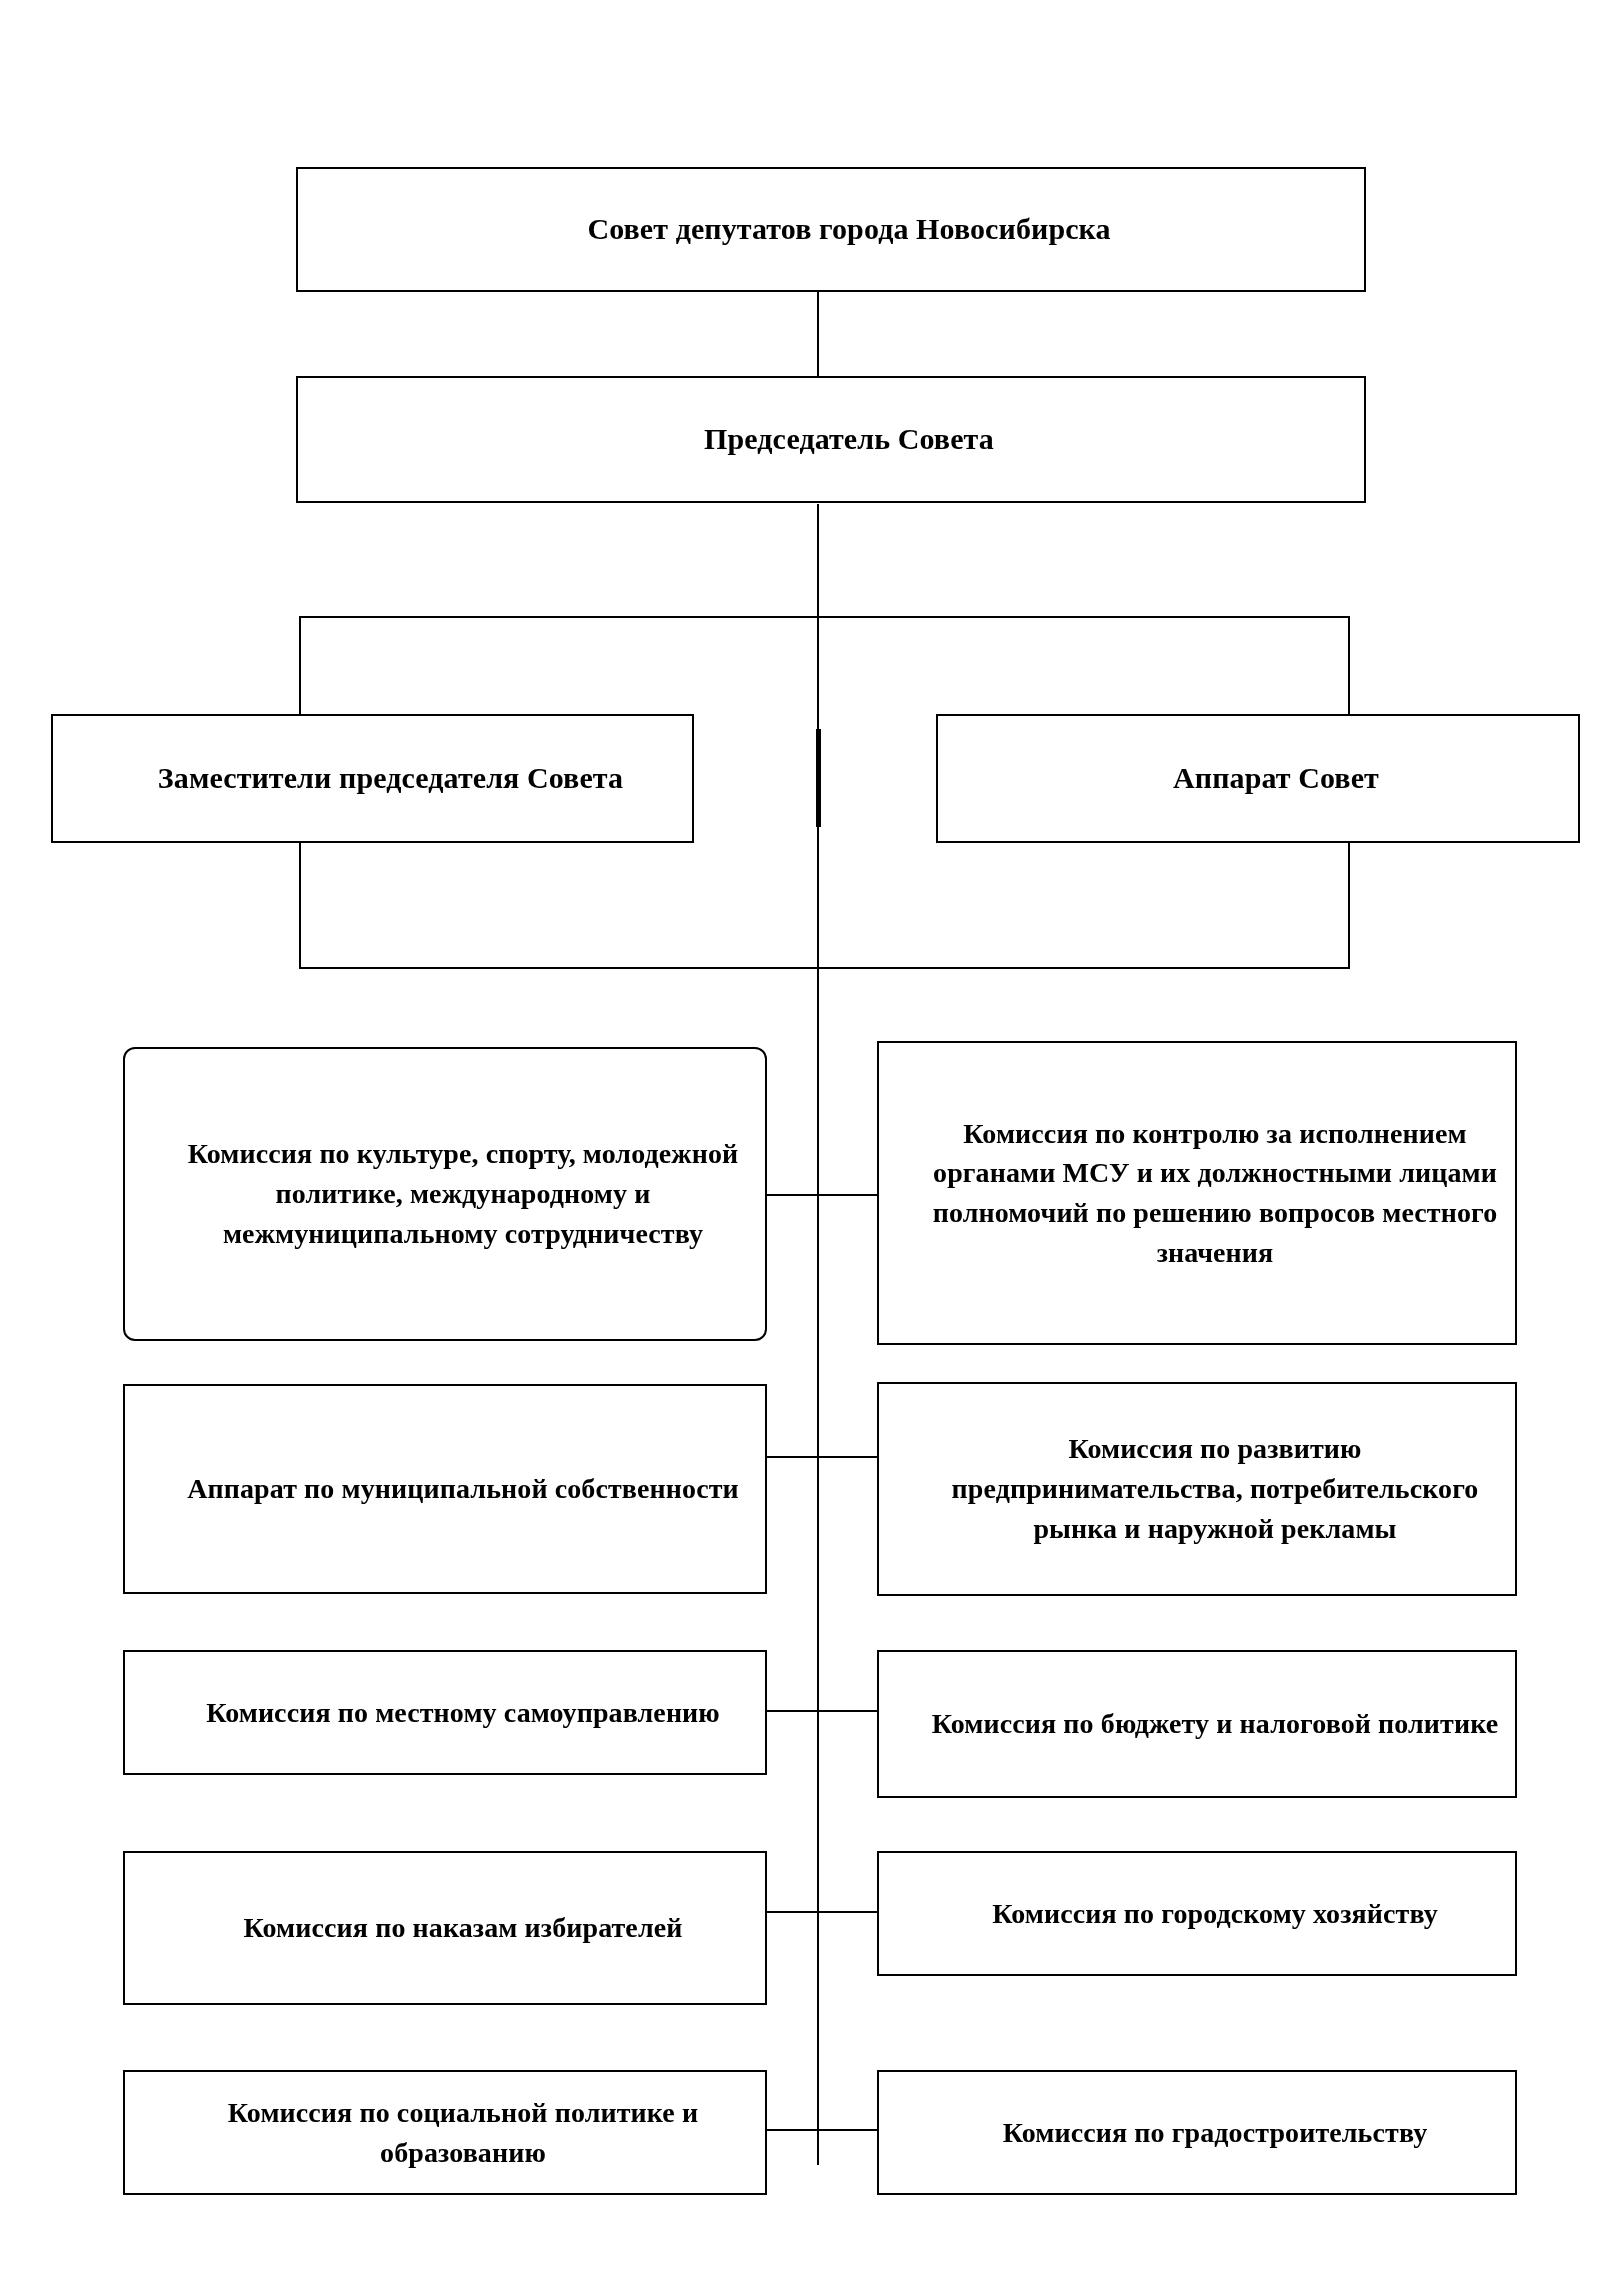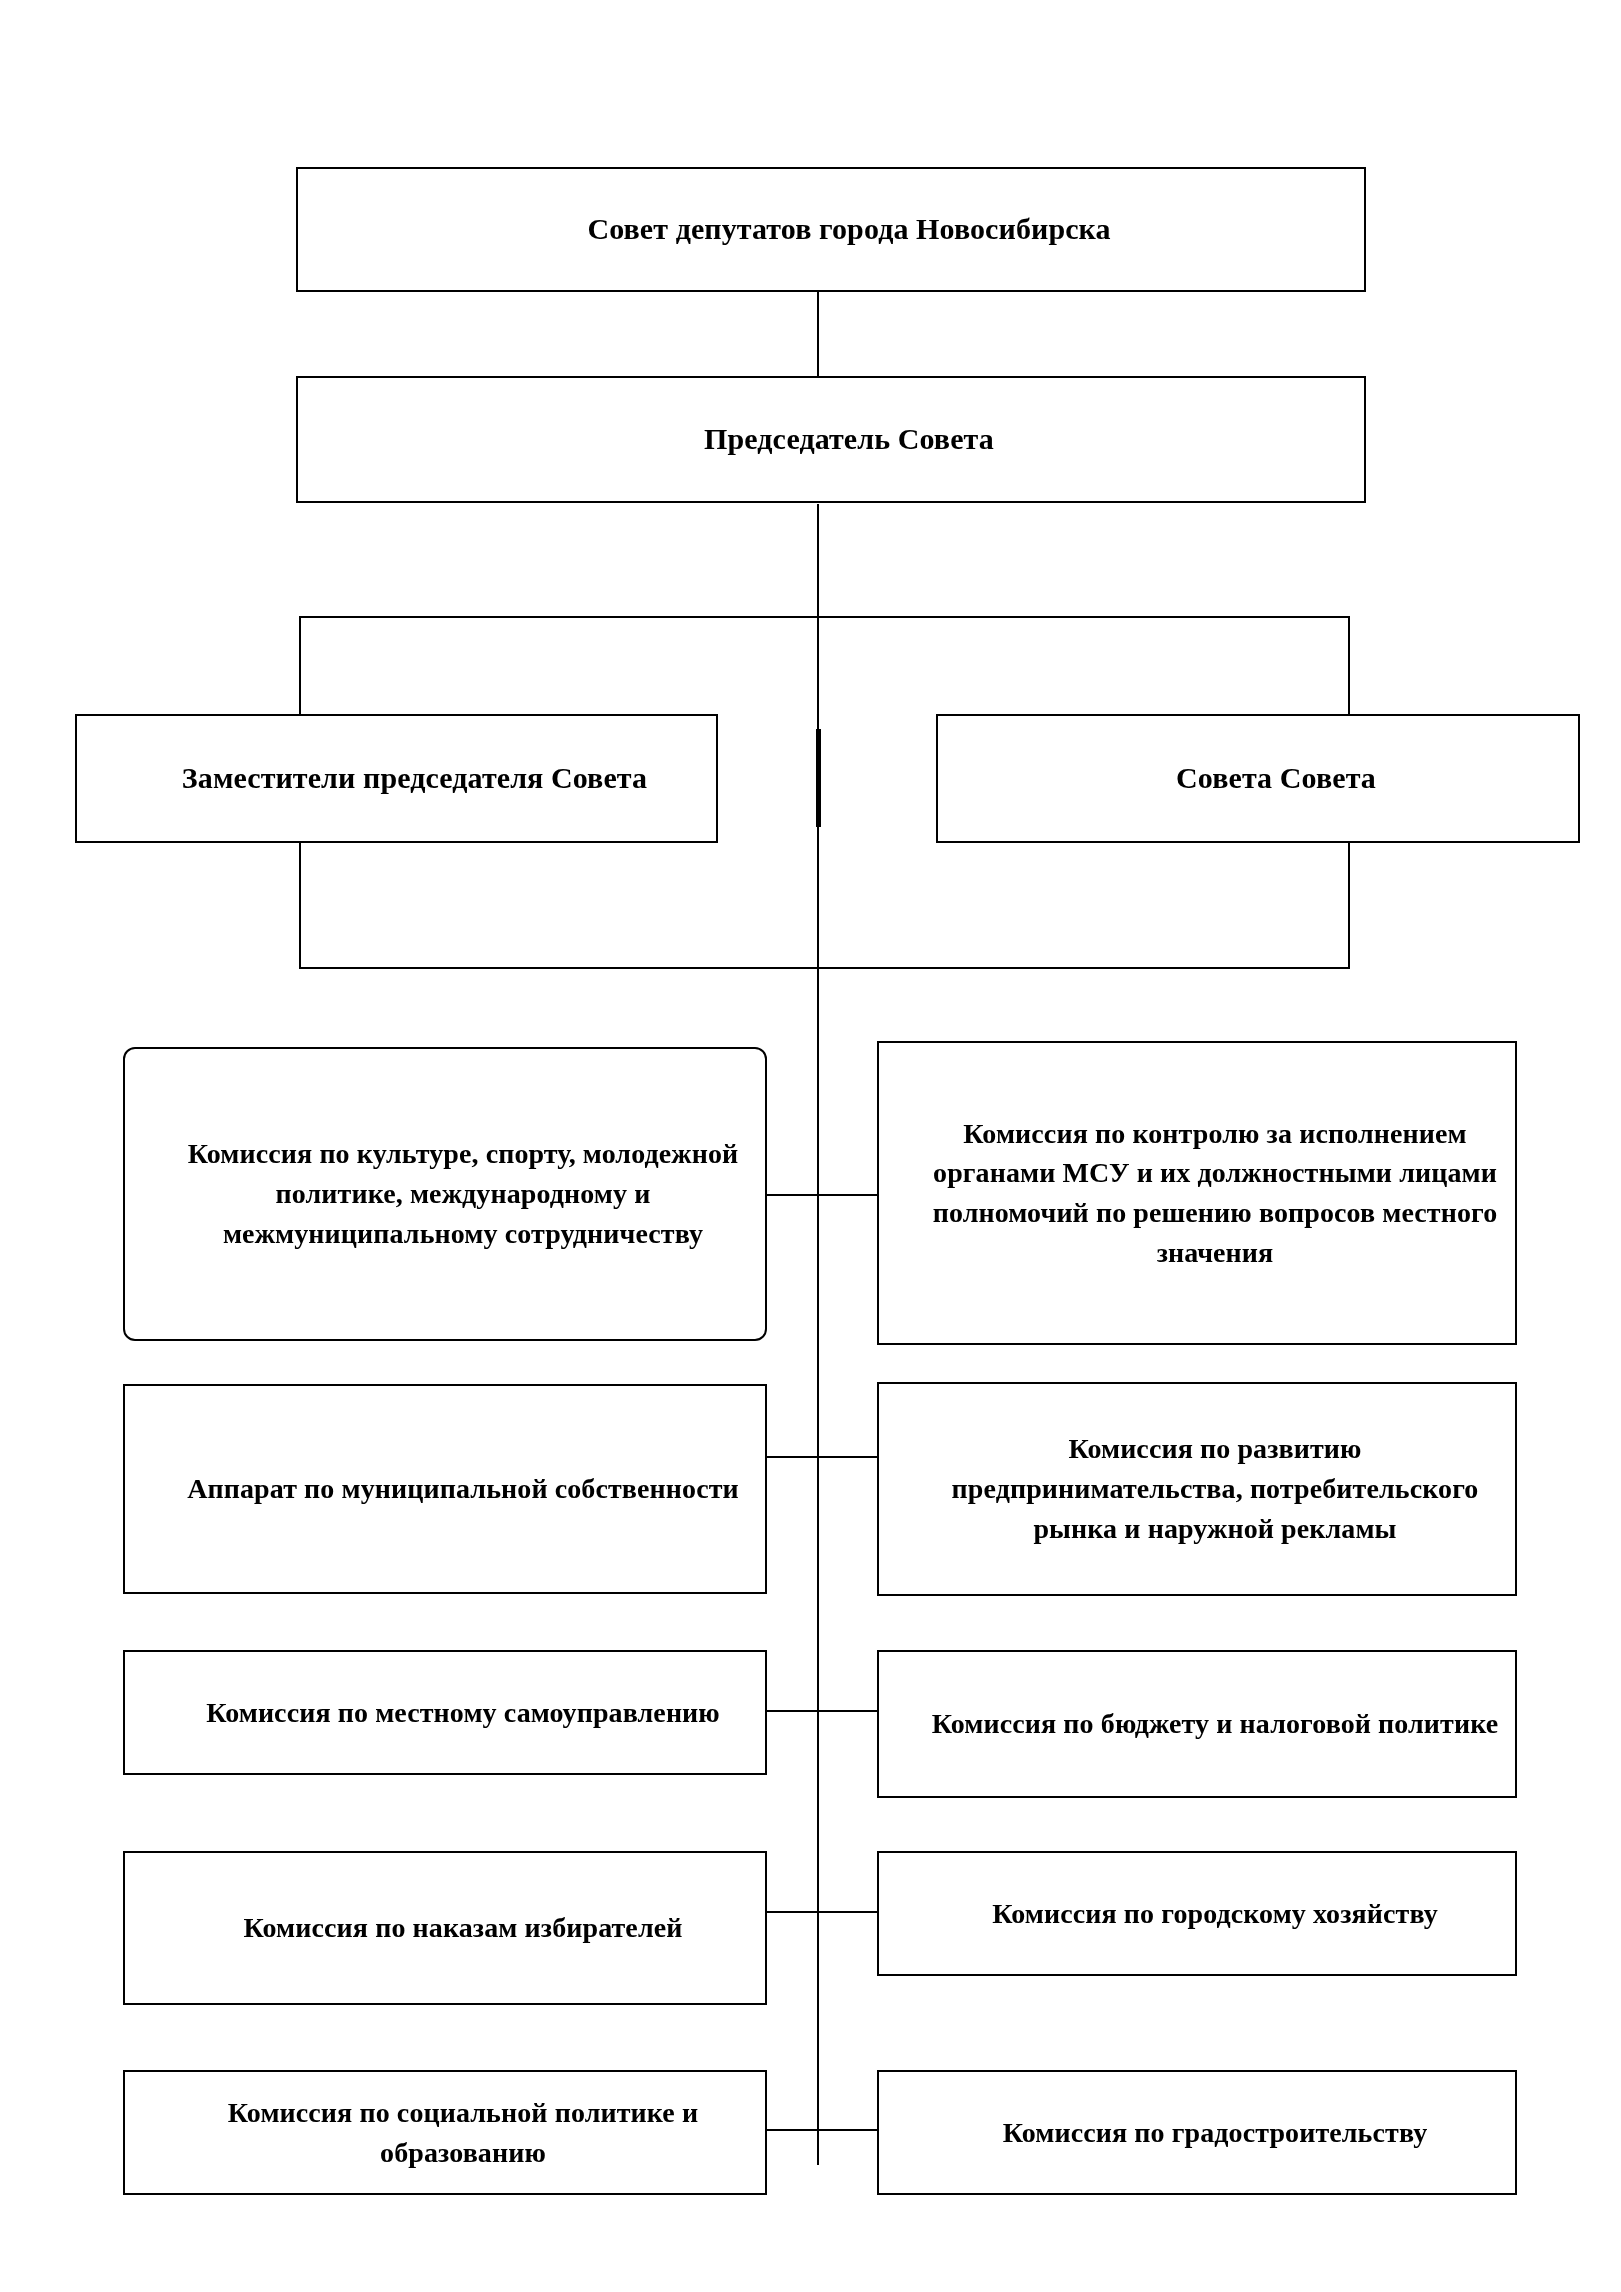--- a/index.html
+++ b/index.html
@@ -90,26 +90,26 @@
   </div>
 
   <div class="vline" style="left:817px; top:504px; height:114px;"></div>
 
   <div class="frame" style="left:299px; top:616px; width:1051px; height:353px;"></div>
 
   <div class="vline" style="left:817px; top:616px; height:1549px;"></div>
 
   <div class="vline thick" style="left:816px; top:729px; height:98px;"></div>
 
-  <div class="node level-3" style="left:51px; top:714px; width:643px; height:129px;margin-left:24px;">
+  <div class="node level-3" style="left:51px; top:714px; width:643px; height:129px;">
     <span class="label">Заместители председателя Совета</span>
   </div>
 
   <div class="node level-3" style="left:936px; top:714px; width:644px; height:129px;">
-    <span class="label">Совета Совета</span>
+    <span class="label">Аппарат Совет</span>
   </div>
 
   <div class="hline" style="left:765px; top:1194px; width:115px;"></div>
 
   <div class="node commission" style="left:123px; top:1047px; width:644px; height:294px;border-radius:12px;">
     <span class="label">Комиссия по культуре, спорту, молодежной политике, международному и межмуниципальному сотрудничеству</span>
   </div>
 
   <div class="node commission" style="left:877px; top:1041px; width:640px; height:304px;font-family:Liberation Serif, serif;">
     <span class="label">Комиссия по контролю за исполнением органами МСУ и их должностными лицами полномочий по решению вопросов местного значения</span>

